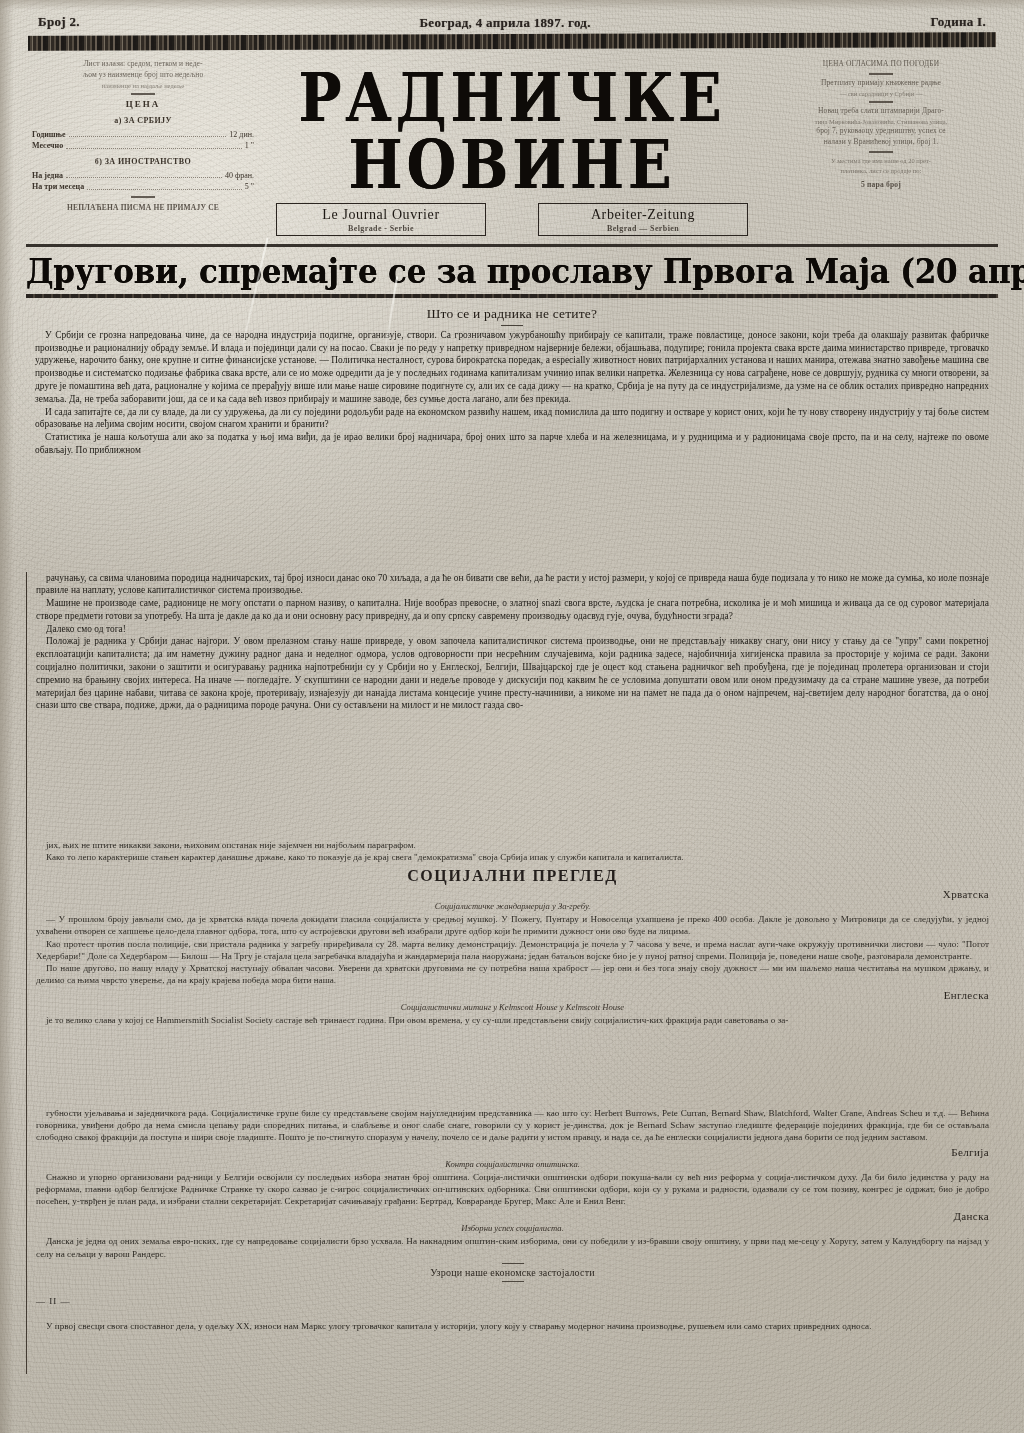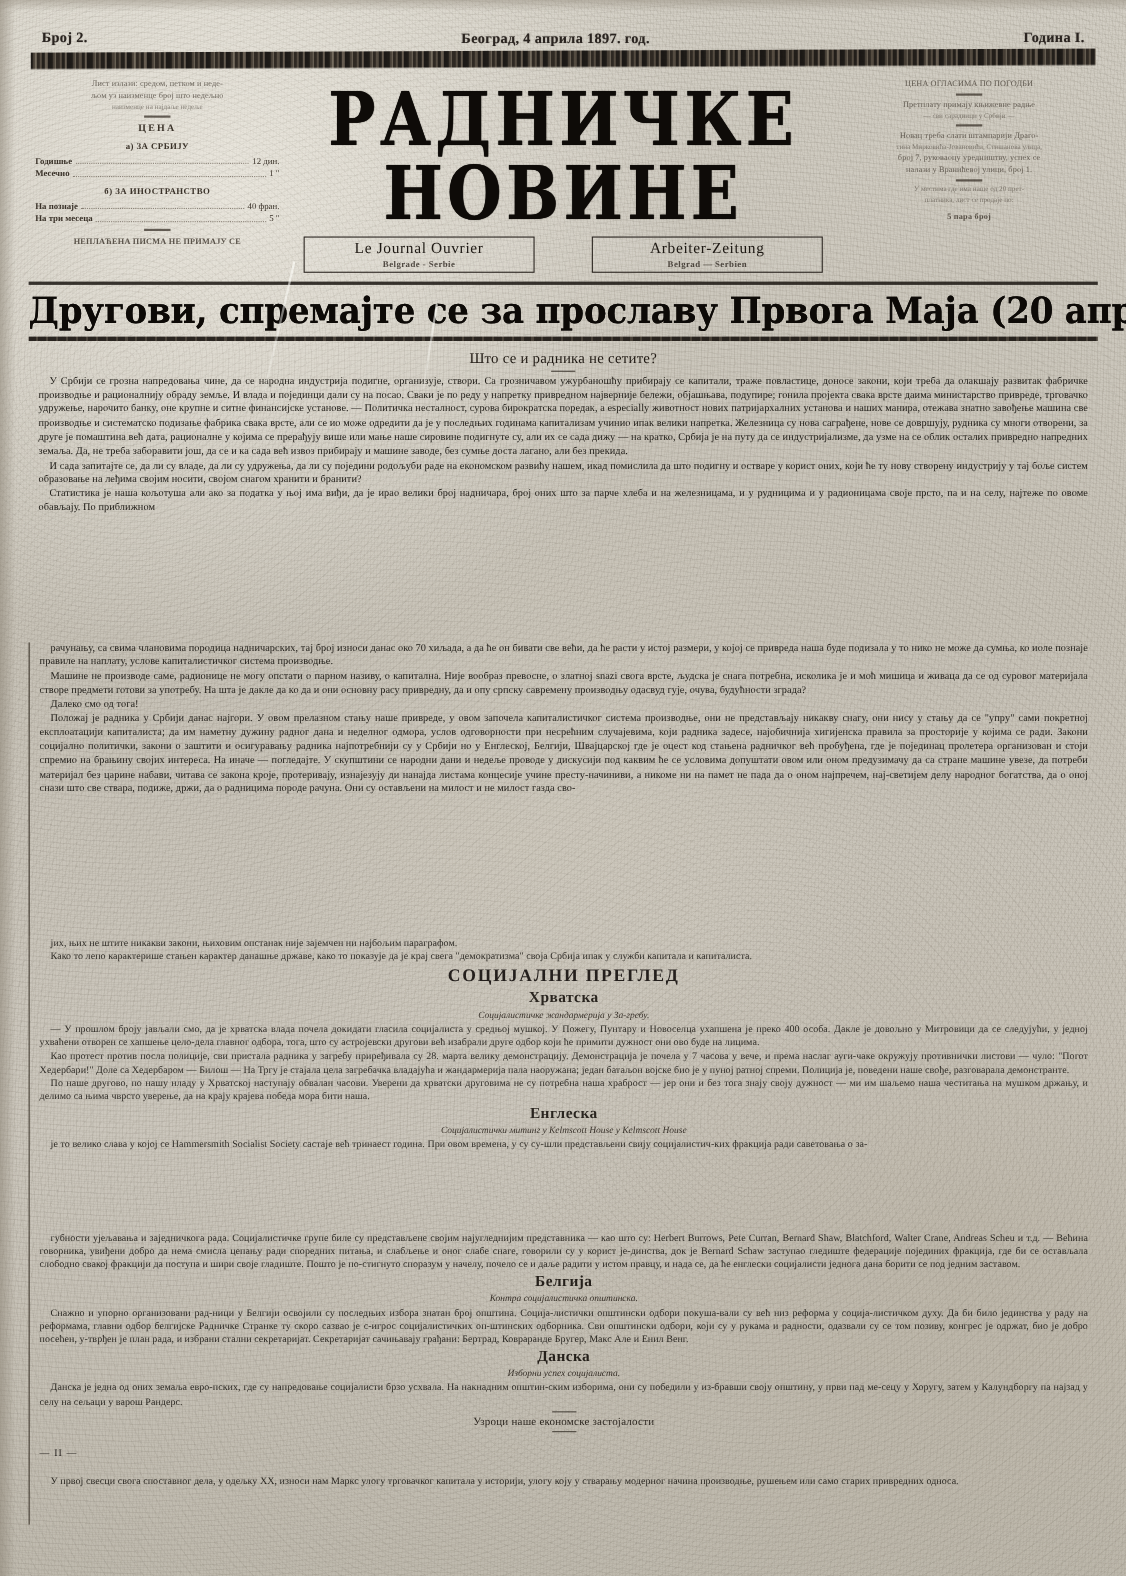--- a/index.html
+++ b/index.html
@@ -23,21 +23,21 @@
     pointer-events:none;
   }
   .grain{
     position:absolute;inset:0;pointer-events:none;opacity:.5;
     background-image:
       repeating-radial-gradient(circle at 11% 23%, rgba(90,82,70,.10) 0 1px, rgba(0,0,0,0) 1px 5px),
       repeating-radial-gradient(circle at 67% 71%, rgba(90,82,70,.09) 0 1px, rgba(0,0,0,0) 1px 7px),
       repeating-radial-gradient(circle at 39% 88%, rgba(70,64,54,.07) 0 1px, rgba(0,0,0,0) 1px 6px);
     mix-blend-mode:multiply;
   }
-  .page{position:absolute;inset:0;padding:16px 12px;box-sizing:border-box;}
+  .page{position:absolute;inset:0;padding:4px 12px;box-sizing:border-box;}
 
   
   .slug{
     display:flex;justify-content:space-between;align-items:flex-end;
     padding:10px 26px 2px 26px;
     font-size:13px;font-weight:bold;letter-spacing:.3px;
     color:#2a2420;
     text-shadow:0 0 1px rgba(40,34,28,.5);
   }
   .slug .mid{transform:translateY(1px);}
@@ -125,21 +125,21 @@
     text-align:center;font-size:13.5px;line-height:1.18;
     color:#221c16;letter-spacing:.2px;margin:2px 0 0;
     font-family:"Liberation Serif", serif;
   }
   .art-title.big{font-size:10px;}
   .sec-title{
     text-align:center;font-size:16px;font-weight:bold;letter-spacing:1.6px;
     color:#171210;margin:4px 0 1px;
   }
   .sub-country{
-    text-align:center;font-size:14px;font-weight:bold;letter-spacing:.4px;
+    text-align:right;font-size:11px;font-weight:normal;letter-spacing:.4px;
     color:#1d1813;margin:3px 0 1px;
   }
   .sub-ital{
     text-align:center;font-size:8.6px;font-style:italic;color:#2d261f;
     line-height:1.3;margin-bottom:1px;
   }
   .dash{width:22px;height:0;border-top:1.6px solid #2a241d;margin:3px auto;opacity:.8;}
   .rom{text-align:left;font-size:9px;letter-spacing:1px;margin:14px 0;}
   p.body{
     margin:0;text-indent:10px;
@@ -201,21 +201,21 @@
         <span class="dots"></span>
         <span>12 дин.</span>
       </div>
       <div class="priceline">
         <span class="lbl">Месечно</span>
         <span class="dots"></span>
         <span>1   "</span>
       </div>
       <div class="hdr">б) ЗА ИНОСТРАНСТВО</div>
       <div class="priceline">
-        <span class="lbl">На познаје</span>
+        <span class="lbl">На једна</span>
         <span class="dots"></span>
         <span>40 фран.</span>
       </div>
       <div class="priceline">
         <span class="lbl">На три месеца</span>
         <span class="dots"></span>
         <span>5   "</span>
       </div>
       <div class="sep"></div>
       <div class="foot">НЕПЛАЋЕНА ПИСМА НЕ ПРИМАЈУ СЕ</div>

